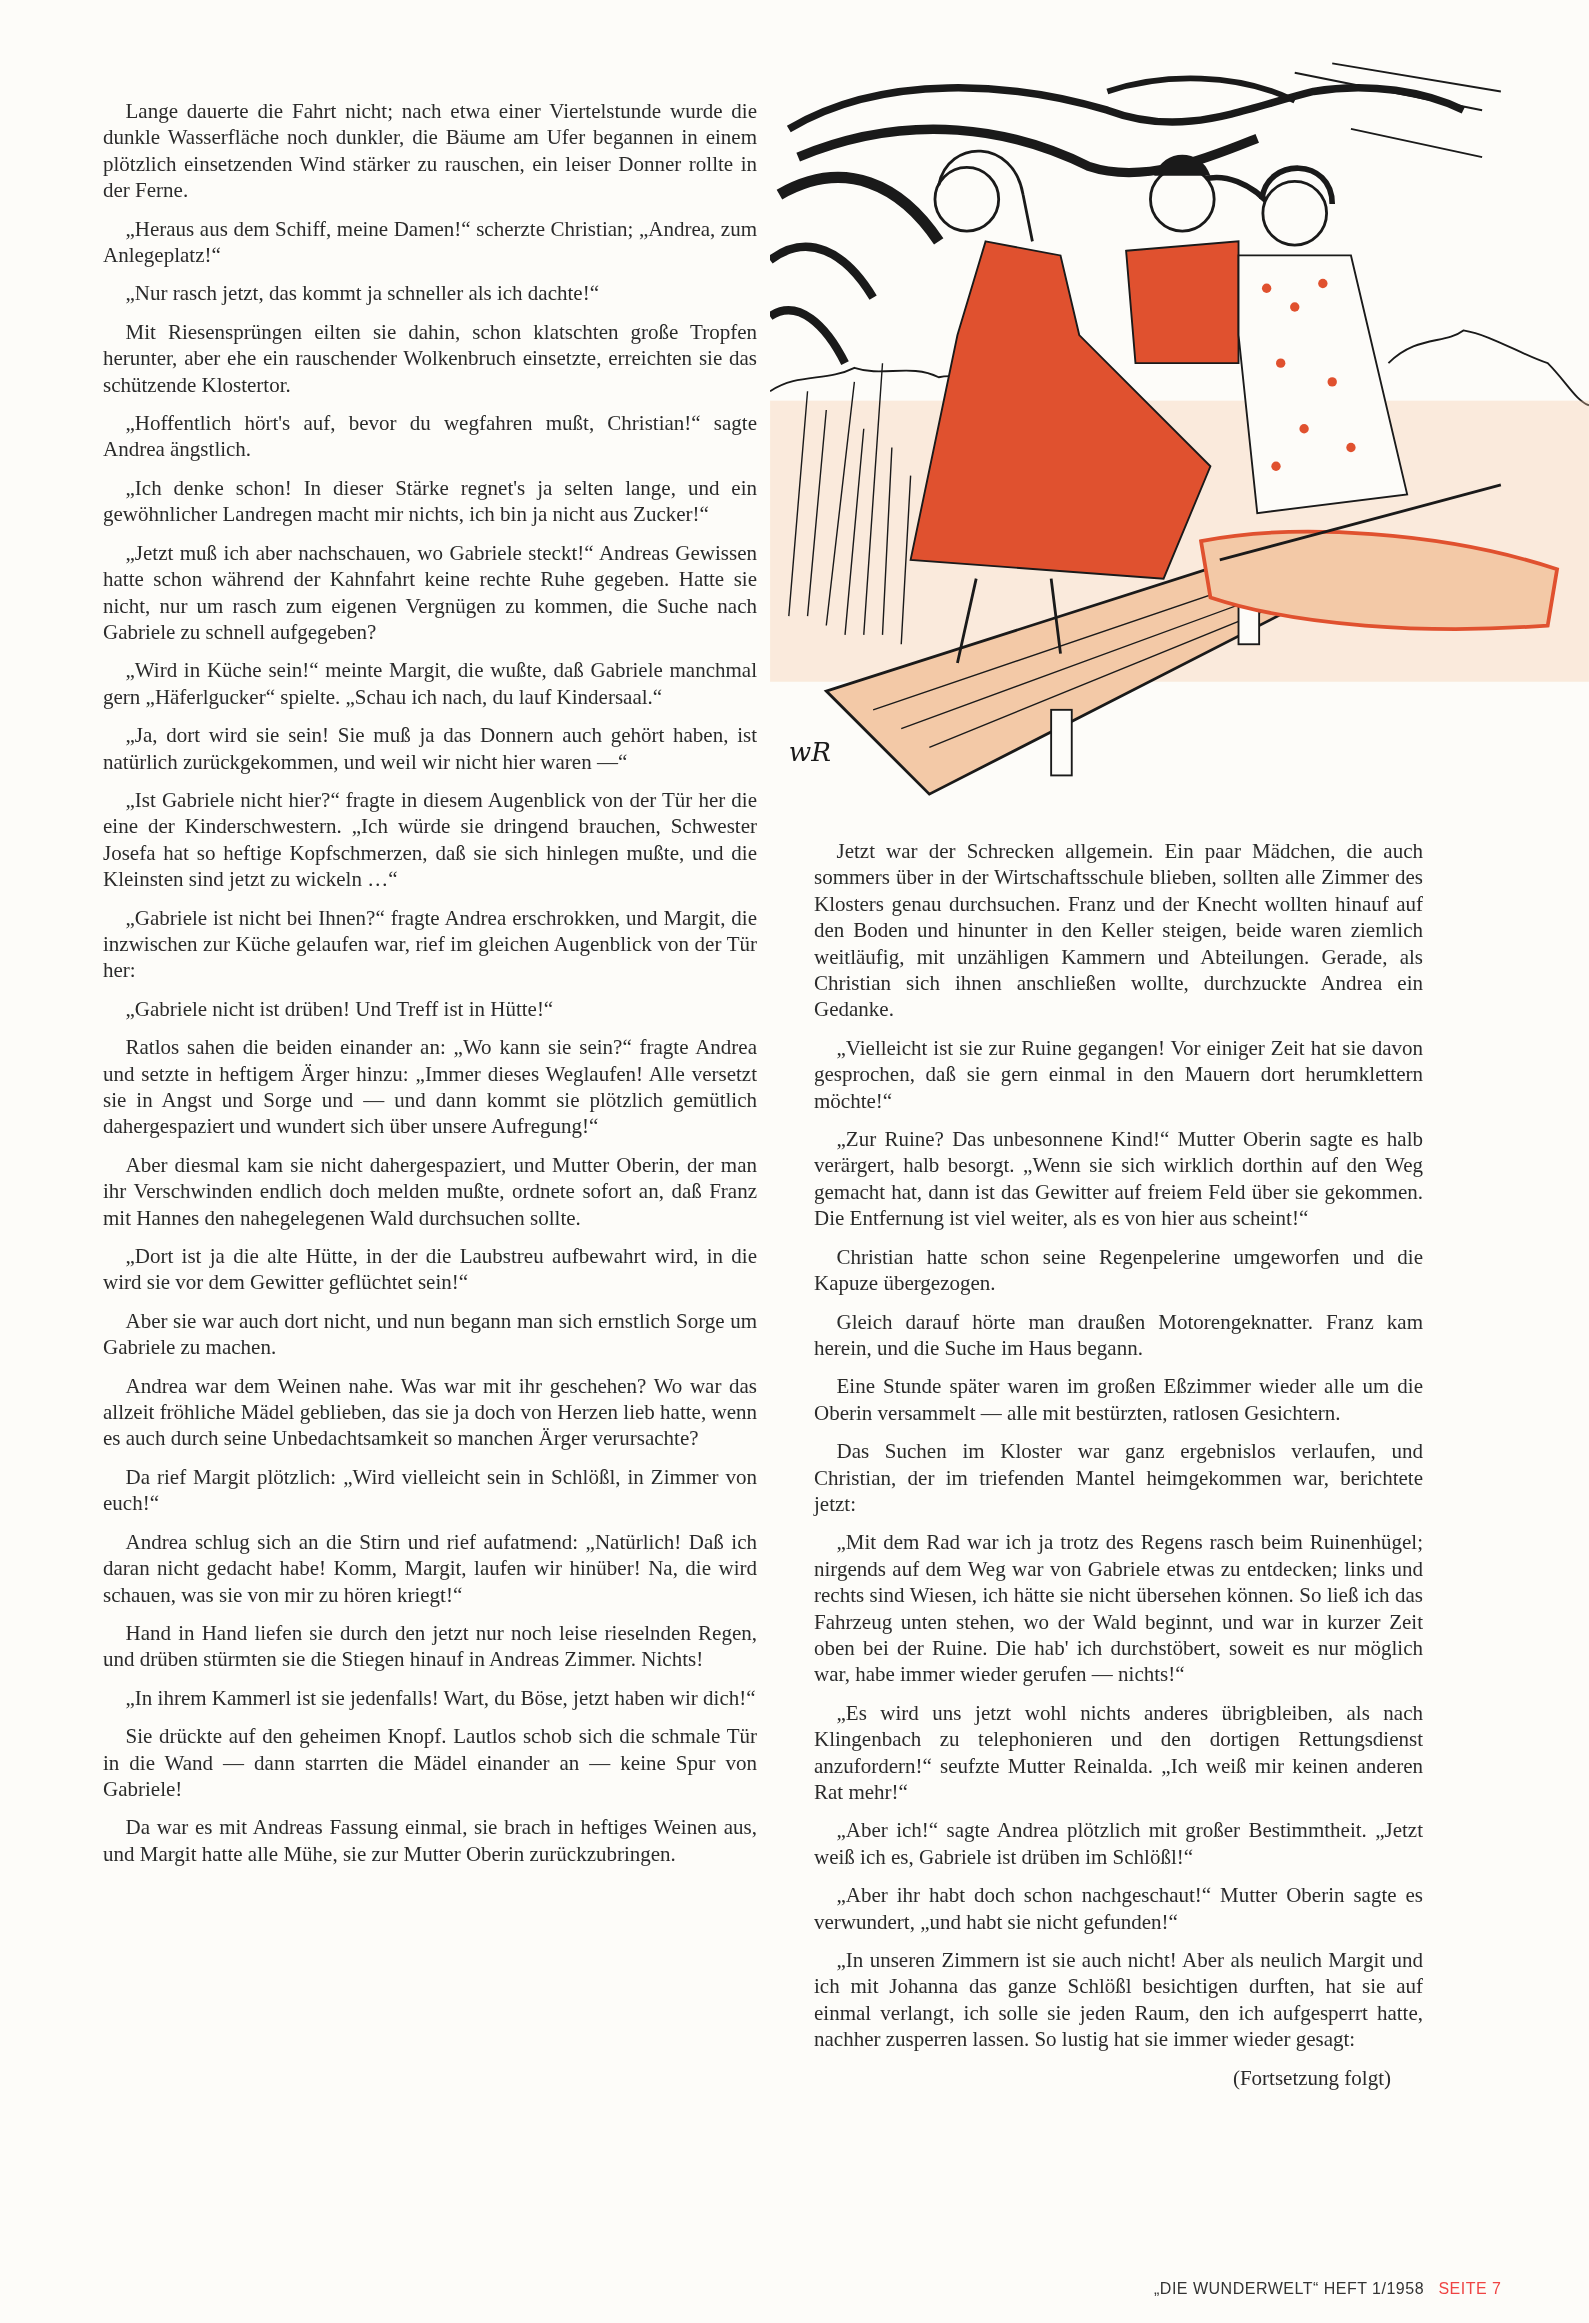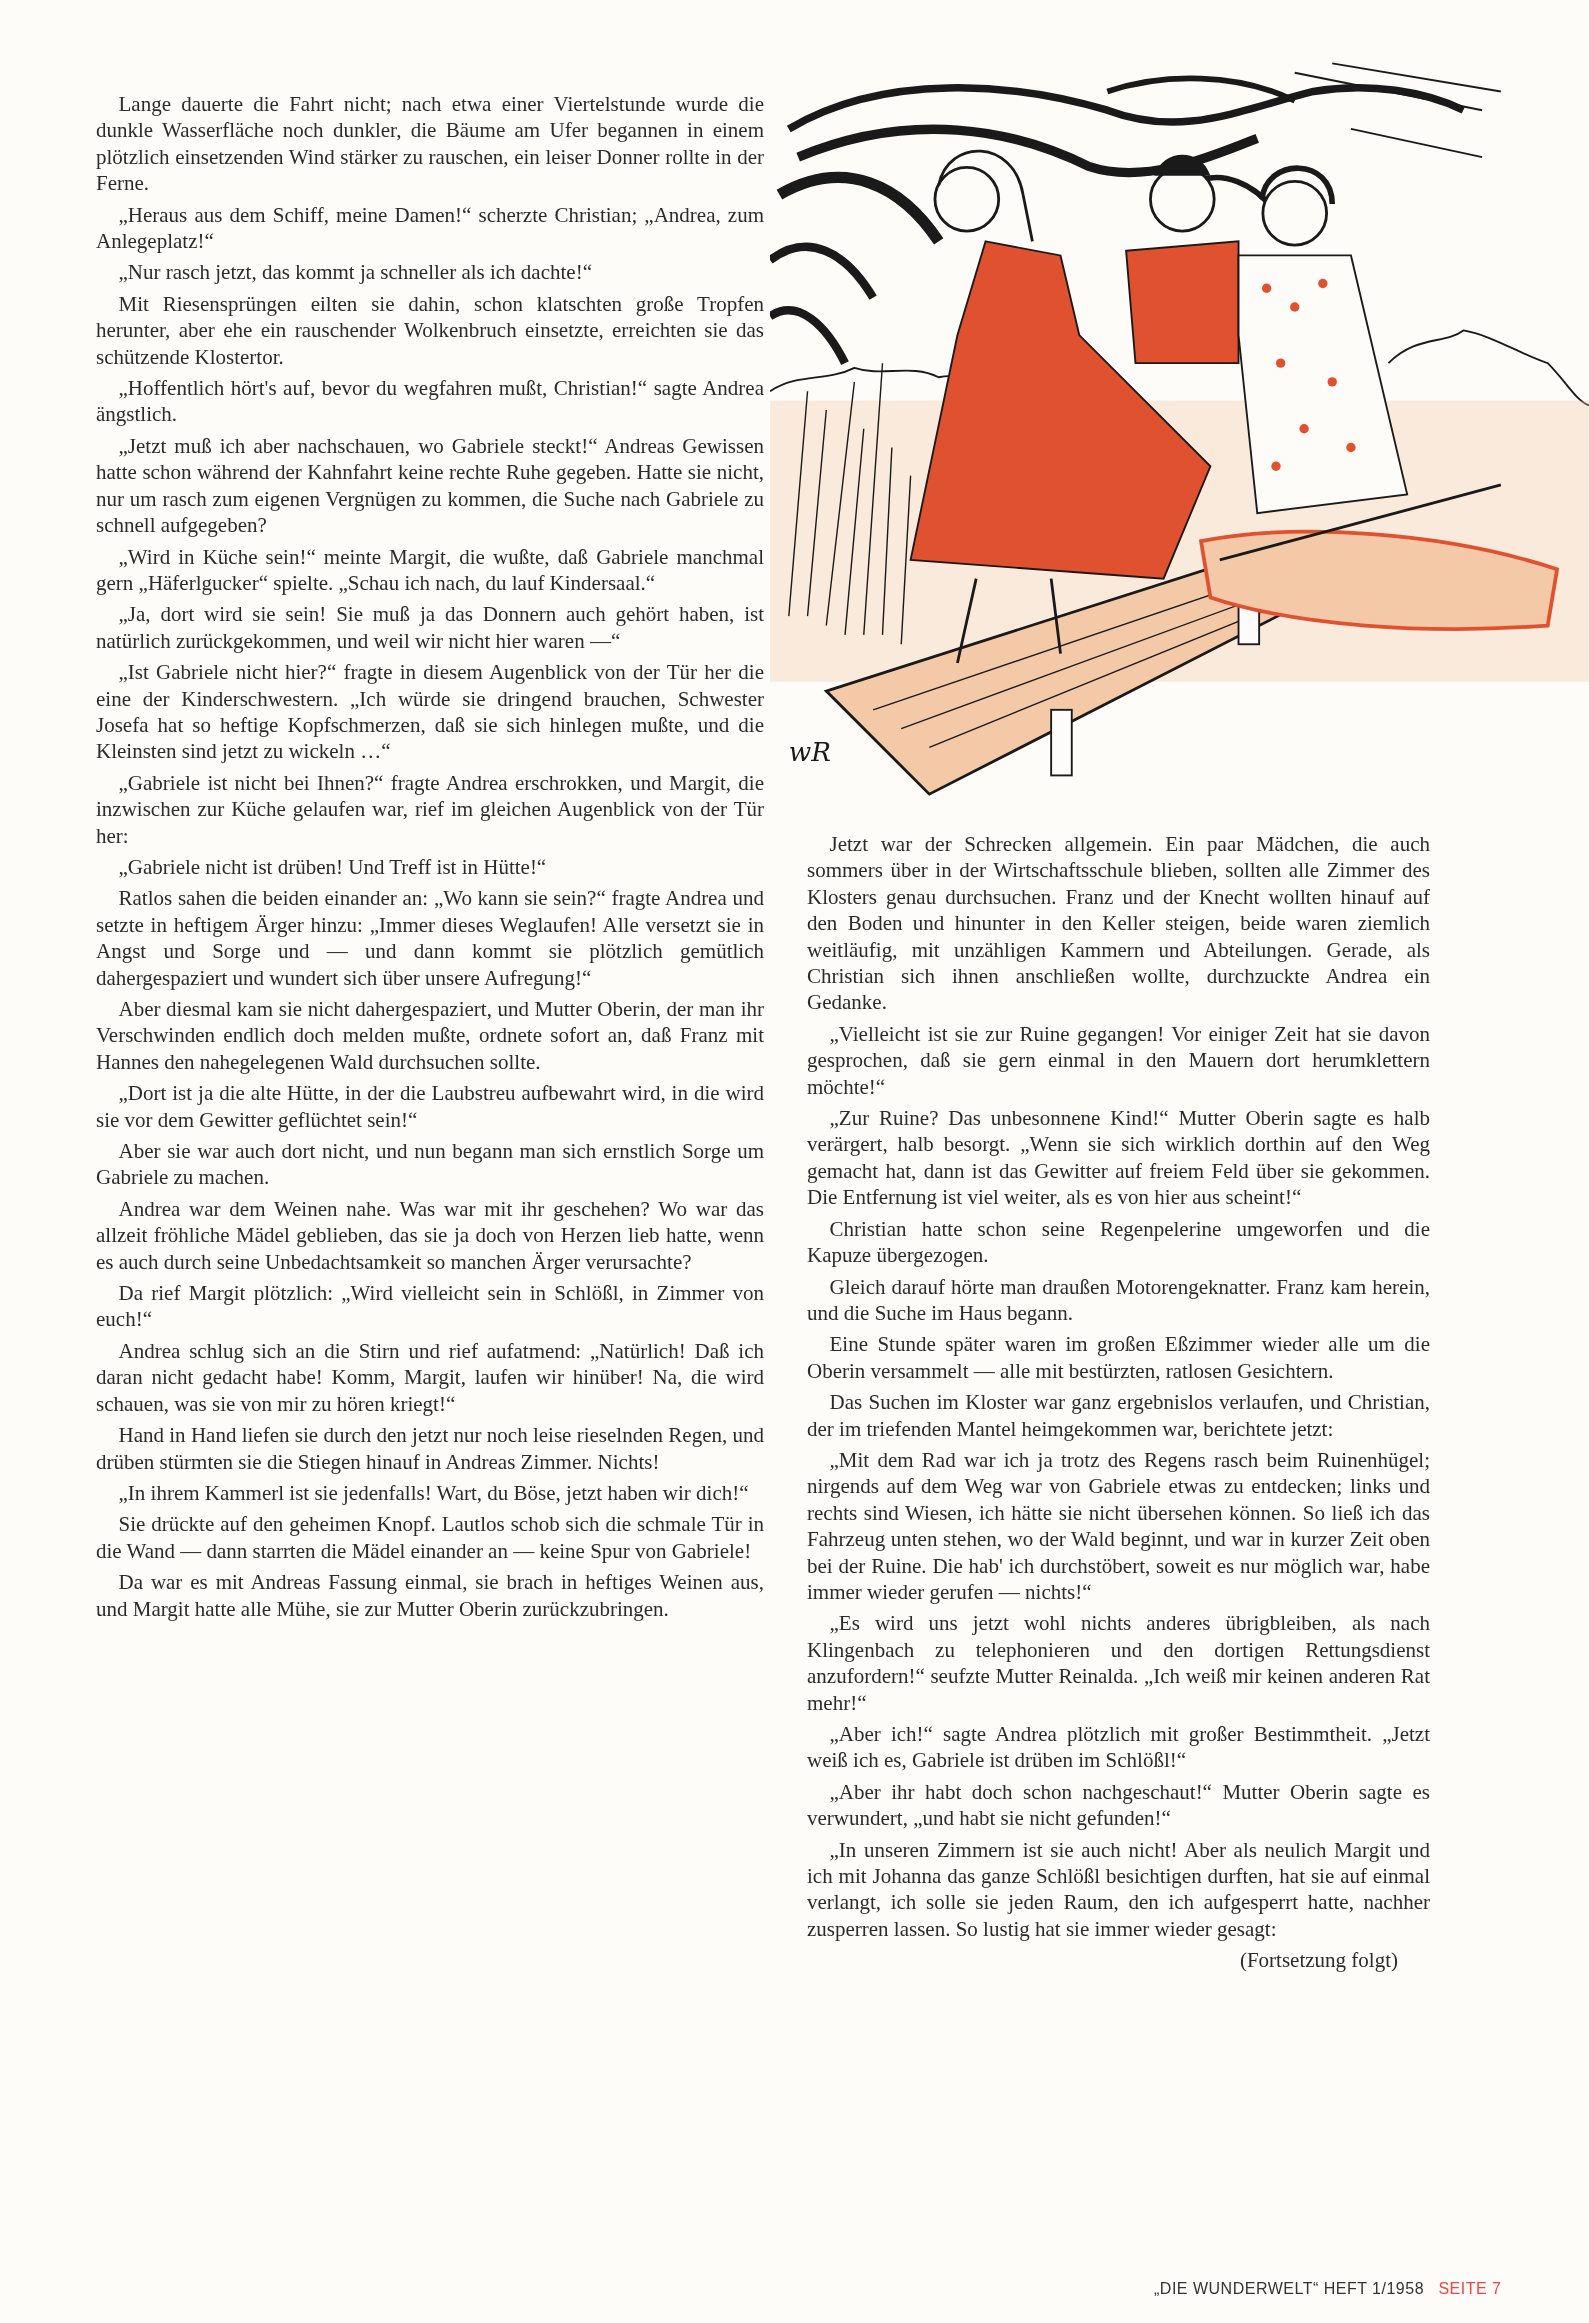--- a/index.html
+++ b/index.html
@@ -1,36 +1,37 @@
 <!DOCTYPE html>
 <html style="font-size:15px"><head>
 <meta charset="utf-8">
 <style>
   html, body { margin: 0; padding: 0; }
   body { width: 1589px; height: 2324px; background: #fdfcf9; position: relative; overflow: hidden;
          font-family: "Liberation Serif", "DejaVu Serif", serif; color: #2b2b2b; }
   .col { position: absolute; font-size: 21px; line-height: 26.4px; text-align: justify; hyphens: manual; }
-  .col p { margin: 5px; text-indent: 22.5px; }
+  .col p { margin: 12px; text-indent: 22.5px; }
   #left { left: 91px; top: 86px; width: 678px; }
   #right { left: 802px; top: 826px; width: 633px; }
   .cont { text-align: right; text-indent: 0 !important; padding-right: 32px; }
   #illus { position: absolute; left: 770px; top: 54px; width: 819px; height: 787px; }
   #footer { position: absolute; left: 1154px; top: 2280px; font-family: "Liberation Sans", "DejaVu Sans", sans-serif;
             font-size: 16px; letter-spacing: 0.5px; color: #333; }
   #footer .pg { color: #ef4444; margin-left: 9.4px; }
 </style>
 </head>
 <body>
 
 <div id="left" class="col">
     <p>Lange dauerte die Fahrt nicht; nach etwa einer Viertelstunde wurde die dunkle Wasserfläche noch dunkler, die Bäume am Ufer begannen in einem plötzlich einsetzenden Wind stärker zu rauschen, ein leiser Donner rollte in der Ferne.</p>
     <p>„Heraus aus dem Schiff, meine Damen!“ scherzte Christian; „Andrea, zum Anlegeplatz!“</p>
     <p>„Nur rasch jetzt, das kommt ja schneller als ich dachte!“</p>
     <p>Mit Riesensprüngen eilten sie dahin, schon klatschten große Tropfen herunter, aber ehe ein rauschender Wolkenbruch einsetzte, erreichten sie das schützende Klostertor.</p>
     <p>„Hoffentlich hört's auf, bevor du wegfahren mußt, Christian!“ sagte Andrea ängstlich.</p>
+    <p>„Ich denke schon! In dieser Stärke regnet's ja selten lange, und ein gewöhnlicher Landregen macht mir nichts, ich bin ja nicht aus Zucker!“</p>
     <p>„Jetzt muß ich aber nachschauen, wo Gabriele steckt!“ Andreas Gewissen hatte schon während der Kahnfahrt keine rechte Ruhe gegeben. Hatte sie nicht, nur um rasch zum eigenen Vergnügen zu kommen, die Suche nach Gabriele zu schnell aufgegeben?</p>
     <p>„Wird in Küche sein!“ meinte Margit, die wußte, daß Gabriele manchmal gern „Häferlgucker“ spielte. „Schau ich nach, du lauf Kindersaal.“</p>
     <p>„Ja, dort wird sie sein! Sie muß ja das Donnern auch gehört haben, ist natürlich zurückgekommen, und weil wir nicht hier waren —“</p>
     <p>„Ist Gabriele nicht hier?“ fragte in diesem Augenblick von der Tür her die eine der Kinderschwestern. „Ich würde sie dringend brauchen, Schwester Josefa hat so heftige Kopfschmerzen, daß sie sich hinlegen mußte, und die Kleinsten sind jetzt zu wickeln …“</p>
     <p>„Gabriele ist nicht bei Ihnen?“ fragte Andrea erschrokken, und Margit, die inzwischen zur Küche gelaufen war, rief im gleichen Augenblick von der Tür her:</p>
     <p>„Gabriele nicht ist drüben! Und Treff ist in Hütte!“</p>
     <p>Ratlos sahen die beiden einander an: „Wo kann sie sein?“ fragte Andrea und setzte in heftigem Ärger hinzu: „Immer dieses Weglaufen! Alle versetzt sie in Angst und Sorge und — und dann kommt sie plötzlich gemütlich dahergespaziert und wundert sich über unsere Aufregung!“</p>
     <p>Aber diesmal kam sie nicht dahergespaziert, und Mutter Oberin, der man ihr Verschwinden endlich doch melden mußte, ordnete sofort an, daß Franz mit Hannes den nahegelegenen Wald durchsuchen sollte.</p>
     <p>„Dort ist ja die alte Hütte, in der die Laubstreu aufbewahrt wird, in die wird sie vor dem Gewitter geflüchtet sein!“</p>
     <p>Aber sie war auch dort nicht, und nun begann man sich ernstlich Sorge um Gabriele zu machen.</p>

